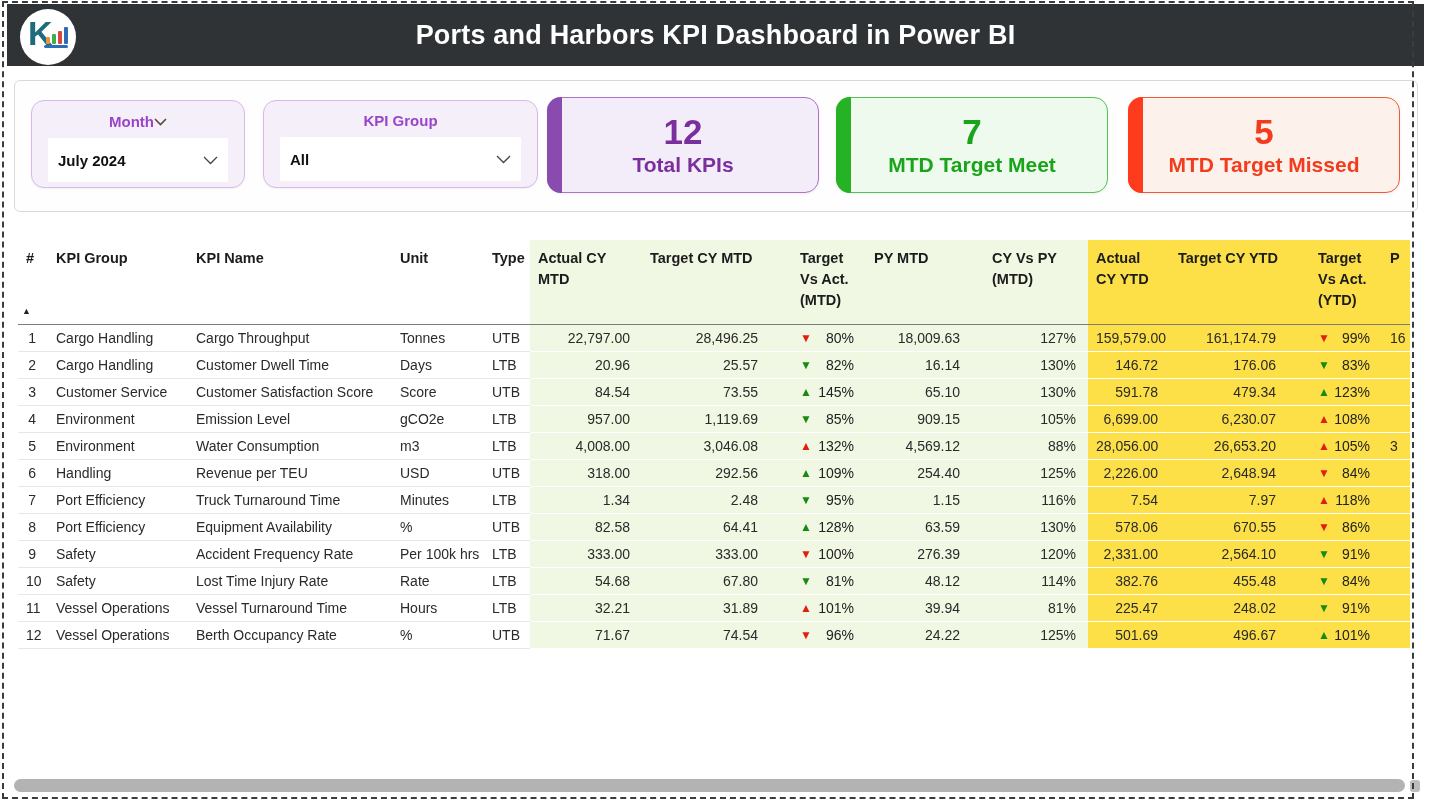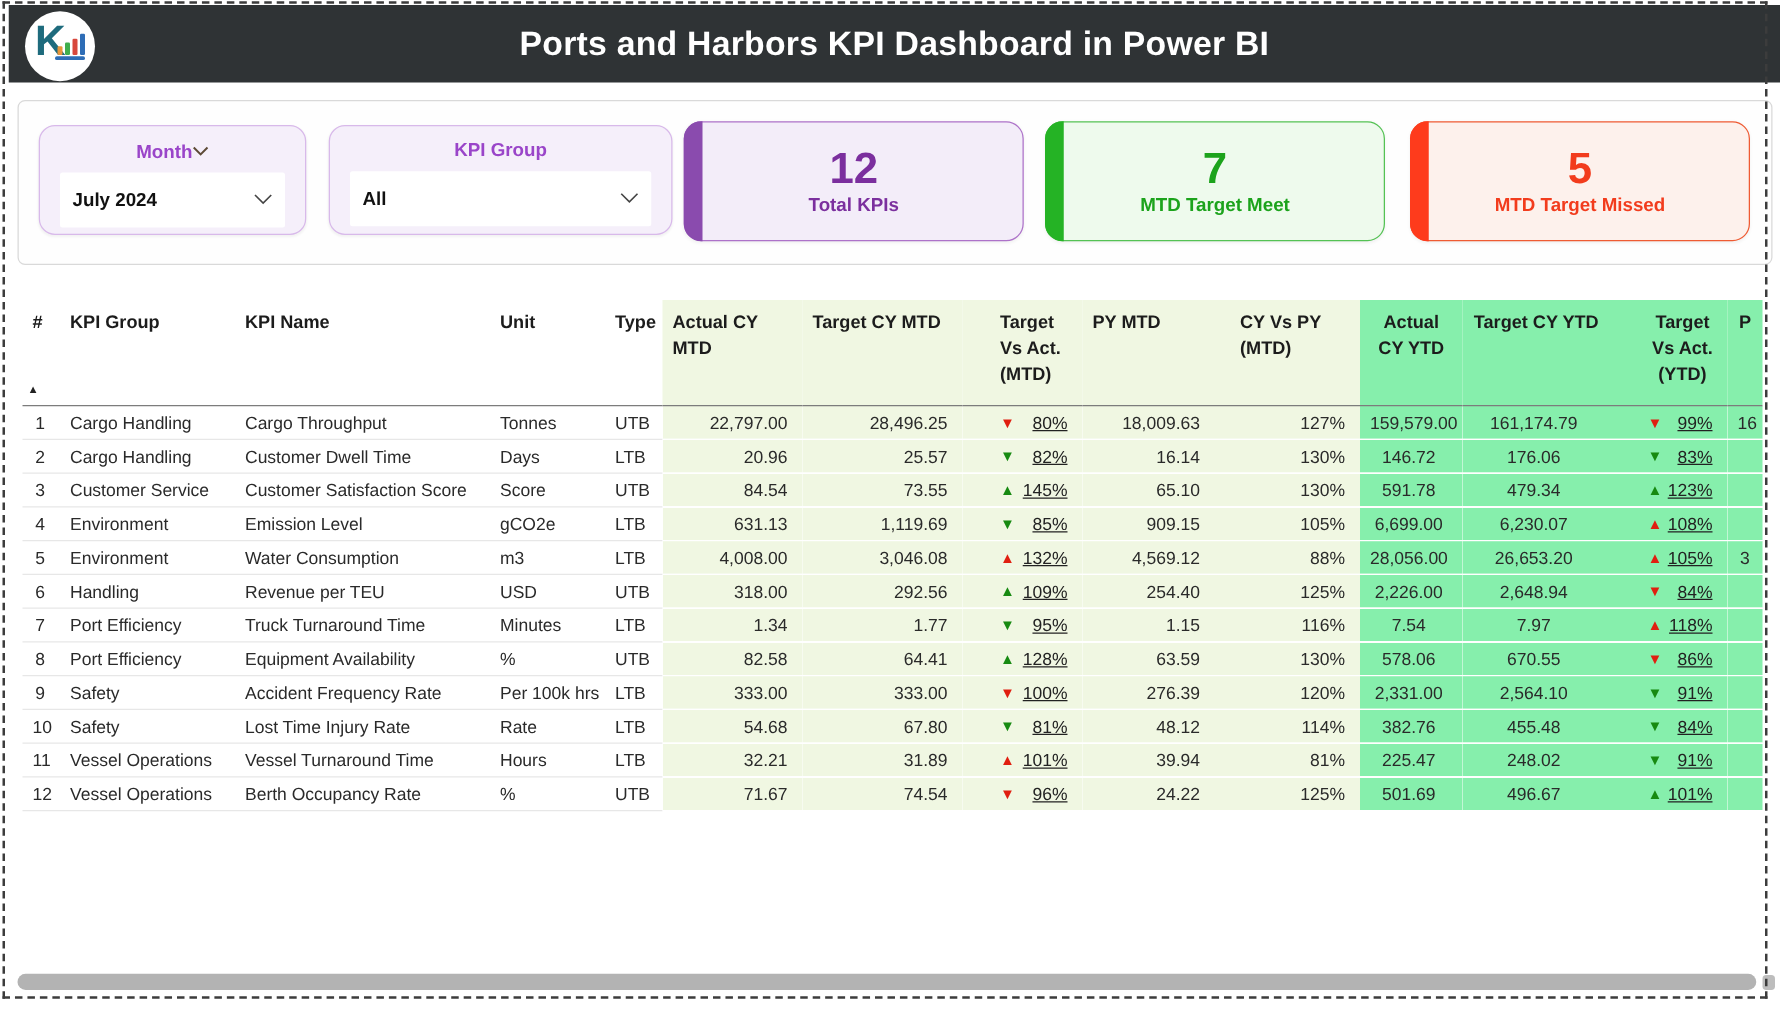--- a/index.html
+++ b/index.html
@@ -27,46 +27,46 @@
   .slicer-label { color:#9a45c9; font-weight:bold; font-size:15px; }
   .slicer-chev { color:#5d4a36; }
   .dropdown { margin-top:8px; background:#ffffff; height:44px; border-radius:2px; display:flex; align-items:center; justify-content:space-between; padding:0 10px; cursor:pointer; }
   .dropdown-value { font-size:15px; font-weight:bold; color:#111; }
   .dd-chev { color:#444; }
 
   
   .kpicard { position:absolute; top:16px; width:272px; height:96px; border-radius:14px; border:1px solid; display:flex; flex-direction:column; align-items:center; justify-content:center; gap:4px; box-shadow:0 1px 3px rgba(0,0,0,.06); }
   .kpicard .accent { position:absolute; left:-1px; top:-1px; bottom:-1px; width:15px; border-radius:14px 0 0 14px; }
   .kpi-value { font-size:35px; font-weight:bold; line-height:1; }
-  .kpi-label { font-size:15px; font-weight:bold; }
+  .kpi-label { font-size:21px; font-weight:bold; }
   .card-total { left:532px; background:#f3edf9; border-color:#ad72c9; }
   .card-total .accent { background:#8a4bae; }
   .card-total .kpi-value, .card-total .kpi-label { color:#7b2f9e; }
   .card-meet { left:821px; background:#eefaed; border-color:#54c254; }
   .card-meet .accent { background:#25b325; }
   .card-meet .kpi-value, .card-meet .kpi-label { color:#1ca31c; }
   .card-missed { left:1113px; background:#fdf1ec; border-color:#ef5b33; }
   .card-missed .accent { background:#fe3b1c; }
   .card-missed .kpi-value, .card-missed .kpi-label { color:#f23c1d; }
 
   
   .tablewrap { position:absolute; left:18px; top:240px; width:1392px; }
   table { border-collapse:collapse; table-layout:fixed; width:1392px; }
   th { text-align:left; vertical-align:top; font-size:14.5px; font-weight:bold; color:#1c1c1c; padding:8px 8px 0 8px; height:84px; border-bottom:1px solid #7c7c7c; line-height:1.45; }
   td { font-size:14px; color:#2a2a2a; height:27px; padding:0 8px; border-bottom:1px solid #e7e7e7; white-space:nowrap; overflow:hidden; }
   th.bg-g, td.bg-g { background:#f0f7e2; }
-  th.bg-b, td.bg-b { background:#86efac;text-align:center; }
+  th.bg-b, td.bg-b { background:#fde047; }
   td.bg-g, td.bg-b { border-bottom-color:rgba(255,255,255,.9); }
   .al-r { text-align:right; padding-right:12px; }
   th.num-h { position:relative; }
   .sort-arrow { position:absolute; left:4px; bottom:5px; font-size:9px; color:#222; cursor:pointer; }
   td.tva { padding:0; }
   .tva-in { display:flex; align-items:center; justify-content:space-between; padding:0 12px 0 30px; }
   .arrow { font-size:12px; }
-  .pct { color:#222;text-decoration:underline; }
+  .pct { color:#222; }
   th.pad-l { padding-left:30px; }
   th.pad-m { padding-left:20px;margin-top:44px; }
 
   
   .hscroll { position:absolute; left:14px; top:779px; width:1391px; height:13px; background:#b3b3b3; border-radius:7px; cursor:pointer; }
   .scroll-corner { position:absolute; left:1410px; top:780px; width:10px; height:12px; background:#bdbdbd; border-radius:3px; }
 </style>
 </head>
 <body>
 
@@ -260,21 +260,21 @@
               </div>
             </td>
             <td class="bg-b"></td>
           </tr>
           <tr>
             <td class="al-r">4</td>
             <td>Environment</td>
             <td>Emission Level</td>
             <td>gCO2e</td>
             <td>LTB</td>
-            <td class="al-r bg-g">631.13</td>
+            <td class="al-r bg-g">957.00</td>
             <td class="al-r bg-g">1,119.69</td>
             <td class="tva bg-g">
               <div class="tva-in">
                 <span class="arrow" style="color: rgb(23, 138, 17);">▼</span>
                 <span class="pct">85%</span>
               </div>
             </td>
             <td class="al-r bg-g">909.15</td>
             <td class="al-r bg-g">105%</td>
             <td class="al-r bg-b">6,699.00</td>
@@ -339,21 +339,21 @@
             </td>
             <td class="bg-b"></td>
           </tr>
           <tr>
             <td class="al-r">7</td>
             <td>Port Efficiency</td>
             <td>Truck Turnaround Time</td>
             <td>Minutes</td>
             <td>LTB</td>
             <td class="al-r bg-g">1.34</td>
-            <td class="al-r bg-g">1.77</td>
+            <td class="al-r bg-g">2.48</td>
             <td class="tva bg-g">
               <div class="tva-in">
                 <span class="arrow" style="color: rgb(23, 138, 17);">▼</span>
                 <span class="pct">95%</span>
               </div>
             </td>
             <td class="al-r bg-g">1.15</td>
             <td class="al-r bg-g">116%</td>
             <td class="al-r bg-b">7.54</td>
             <td class="al-r bg-b">7.97</td>

